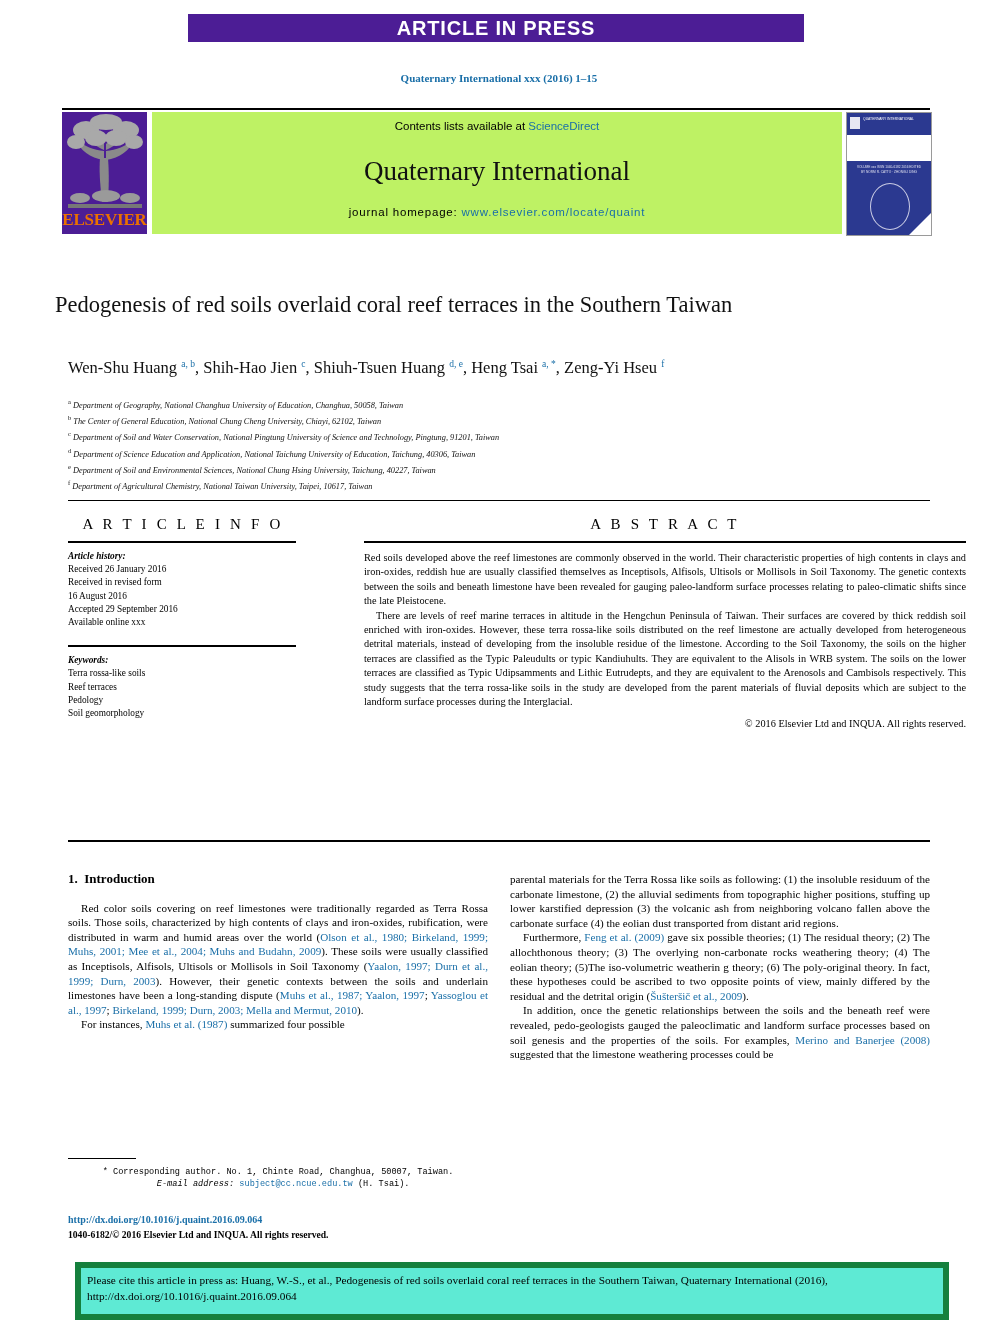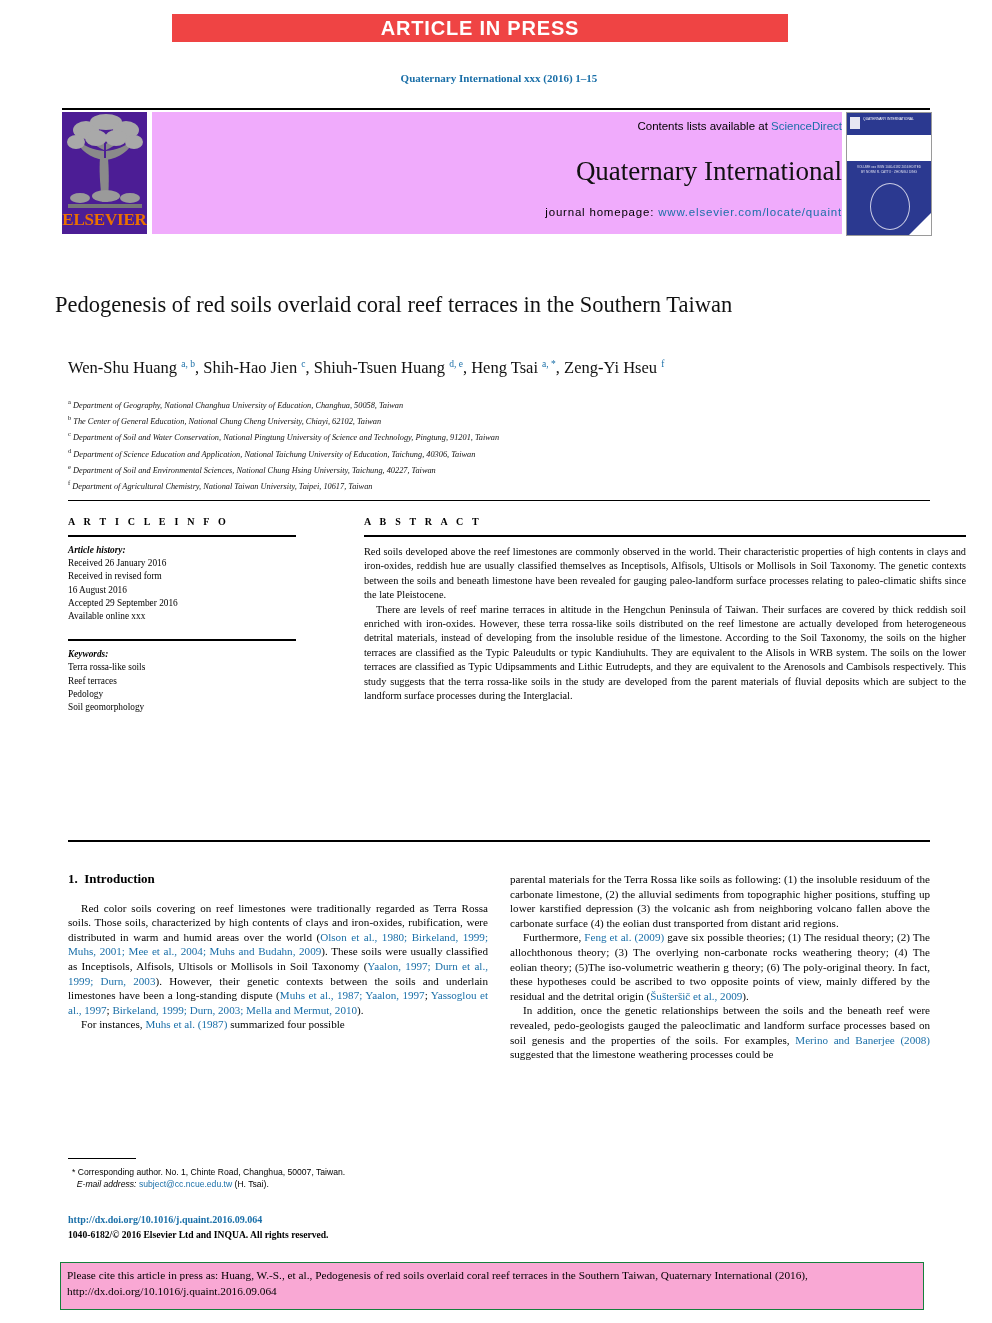--- a/index.html
+++ b/index.html
@@ -5,22 +5,22 @@
   html, body { margin:0; padding:0; }
   body {
     width:992px; height:1323px;
     background:#ffffff;
     font-family:"Liberation Serif", serif;
     color:#000;
     position:relative;
     overflow:hidden;
   }
   .aip-banner {
-    position:absolute; left:172px; top:14px; width:616px; height:28px;
-    background:#ef4444;
+    position:absolute; left:188px; top:14px; width:616px; height:28px;
+    background:#4c1d95;
     color:#ffffff;
     font-family:"Liberation Sans", sans-serif;
     font-weight:bold; font-size:20px; letter-spacing:0.8px;
     display:flex; align-items:center; justify-content:center;
   }
   .journal-ref {
     position:absolute; left:3px; top:72px; width:992px;
     text-align:center;
     color:#1a6fa8;
     font-family:"Liberation Serif", serif;
@@ -40,22 +40,22 @@
   }
   .elsevier-word {
     position:absolute; left:0; top:98px; width:85px;
     text-align:center;
     font-family:"Liberation Serif", serif;
     font-weight:bold; font-size:17px; letter-spacing:-0.2px;
     color:#eb7100;
   }
   .sd-box {
     position:absolute; left:90px; top:0; width:690px; height:122px;
-    background:#f0abfc;
-    text-align:right;
+    background:#bef264;
+    text-align:center;
   }
   .sd-line1 {
     position:absolute; left:0; top:8px; width:690px;
     font-family:"Liberation Sans", sans-serif; font-size:11.5px; color:#000;
   }
   .sd-line1 .sd-link { color:#1a6fa8; }
   .journal-name {
     position:absolute; left:0; top:44px; width:690px;
     font-family:"Liberation Serif", serif; font-size:27px; color:#111;
   }
@@ -111,22 +111,22 @@
     font-family:"Liberation Serif", serif; font-style:italic;
     font-size:8.3px; line-height:12.4px; color:#111;
   }
   .affil sup { font-style:normal; font-size:6.5px; }
 
   .rule-info-top { left:68px; top:500px; width:862px; height:1px; background:#000; }
 
   
   .info-col { position:absolute; left:68px; top:516px; width:230px; }
   .section-head {
-    font-family:"Liberation Serif", serif; font-weight:bold;
-    font-size:10px; letter-spacing:3.2px; color:#000;
+    font-family:"Liberation Serif", serif; font-weight:normal;
+    font-size:15px; letter-spacing:3.2px; color:#000;text-align:center;
   }
   .info-hr { width:228px; height:2px; background:#000; margin-top:8px; margin-bottom:7px; }
   .info-line {
     font-family:"Liberation Serif", serif; font-size:9.3px; line-height:13.2px; color:#000;
   }
   .info-line.ital { font-style:italic; font-weight:bold; }
   .info-hr2 { width:228px; height:2px; background:#000; margin-top:16px; margin-bottom:7px; }
 
   
   .abs-col { position:absolute; left:328px; top:516px; width:602px;margin-left:36px; }
@@ -154,39 +154,39 @@
   .sec-title {
     font-weight:bold; font-size:13px; margin:0 0 14px 0;
   }
   .body-col p { margin:0; text-indent:13px; }
   .ref { color:#1a6fa8; }
 
   
   .foot-rule { left:68px; top:1158px; width:68px; height:1px; background:#000; }
   .footnote {
     position:absolute; left:72px; top:1166px; width:412px;
-    font-family:Liberation Sans, sans-serif; font-size:8.6px; line-height:12px; color:#000;
+    font-family:Liberation Mono, monospace; font-size:8.6px; line-height:12px; color:#000;text-align:center;
   }
   .footnote .ital { font-style:italic; }
   .footnote .mail { color:#1a6fa8; }
 
   .doi {
     position:absolute; left:68px; top:1214px;
     font-family:"Liberation Serif", serif; font-size:10px; color:#1a6fa8;
     font-weight:bold;
   }
   .issn {
     position:absolute; left:68px; top:1229px;
     font-family:"Liberation Serif", serif; font-size:9.6px; color:#000;
     font-weight:bold;
   }
 
   .cite-box {
-    position:absolute; left:60px; top:1262px; width:862px; height:46px;
-    background:#f9a8d4; border:1px solid #15803d;
+    position:absolute; left:75px; top:1262px; width:862px; height:46px;
+    background:#5eead4; border:6px solid #15803d;
   }
   .cite-inner {
     position:absolute; left:6px; top:4px; width:848px;
     font-family:"Liberation Serif", serif; font-size:11.3px; line-height:16px; color:#000;
   }
 </style>
 </head>
 <body>
 
 <div class="aip-banner">ARTICLE IN PRESS</div>
@@ -281,20 +281,21 @@
   <div class="info-line">Reef terraces</div>
   <div class="info-line">Pedology</div>
   <div class="info-line">Soil geomorphology</div>
 </div>
 
 <div class="abs-col">
   <div class="section-head">A B S T R A C T</div>
   <div class="abs-hr"></div>
   <div class="abs-p">Red soils developed above the reef limestones are commonly observed in the world. Their characteristic properties of high contents in clays and iron-oxides, reddish hue are usually classified themselves as Inceptisols, Alfisols, Ultisols or Mollisols in Soil Taxonomy. The genetic contexts between the soils and beneath limestone have been revealed for gauging paleo-landform surface processes relating to paleo-climatic shifts since the late Pleistocene.</div>
   <div class="abs-p indent">There are levels of reef marine terraces in altitude in the Hengchun Peninsula of Taiwan. Their surfaces are covered by thick reddish soil enriched with iron-oxides. However, these terra rossa-like soils distributed on the reef limestone are actually developed from heterogeneous detrital materials, instead of developing from the insoluble residue of the limestone. According to the Soil Taxonomy, the soils on the higher terraces are classified as the Typic Paleudults or typic Kandiuhults. They are equivalent to the Alisols in WRB system. The soils on the lower terraces are classified as Typic Udipsamments and Lithic Eutrudepts, and they are equivalent to the Arenosols and Cambisols respectively. This study suggests that the terra rossa-like soils in the study are developed from the parent materials of fluvial deposits which are subject to the landform surface processes during the Interglacial.</div>
+  <div class="copyright">© 2016 Elsevier Ltd and INQUA. All rights reserved.</div>
 </div>
 
 <div class="rule rule-mid"></div>
 
 <div class="body-col col-left">
   <div class="sec-title"><span>1.</span>&nbsp; <span>Introduction</span></div>
   <p><span>Red color soils covering on reef limestones were traditionally regarded as Terra Rossa soils. Those soils, characterized by high contents of clays and iron-oxides, rubification, were distributed in warm and humid areas over the world (</span><span class="ref">Olson et al., 1980; Birkeland, 1999; Muhs, 2001; Mee et al., 2004; Muhs and Budahn, 2009</span><span>). These soils were usually classified as Inceptisols, Alfisols, Ultisols or Mollisols in Soil Taxonomy (</span><span class="ref">Yaalon, 1997; Durn et al., 1999; Durn, 2003</span><span>). However, their genetic contexts between the soils and underlain limestones have been a long-standing dispute (</span><span class="ref">Muhs et al., 1987; Yaalon, 1997</span><span>; </span><span class="ref">Yassoglou et al., 1997</span><span>; </span><span class="ref">Birkeland, 1999; Durn, 2003; Mella and Mermut, 2010</span><span>).</span></p>
   <p><span>For instances, </span><span class="ref">Muhs et al. (1987)</span><span> summarized four possible</span></p>
 </div>
 

